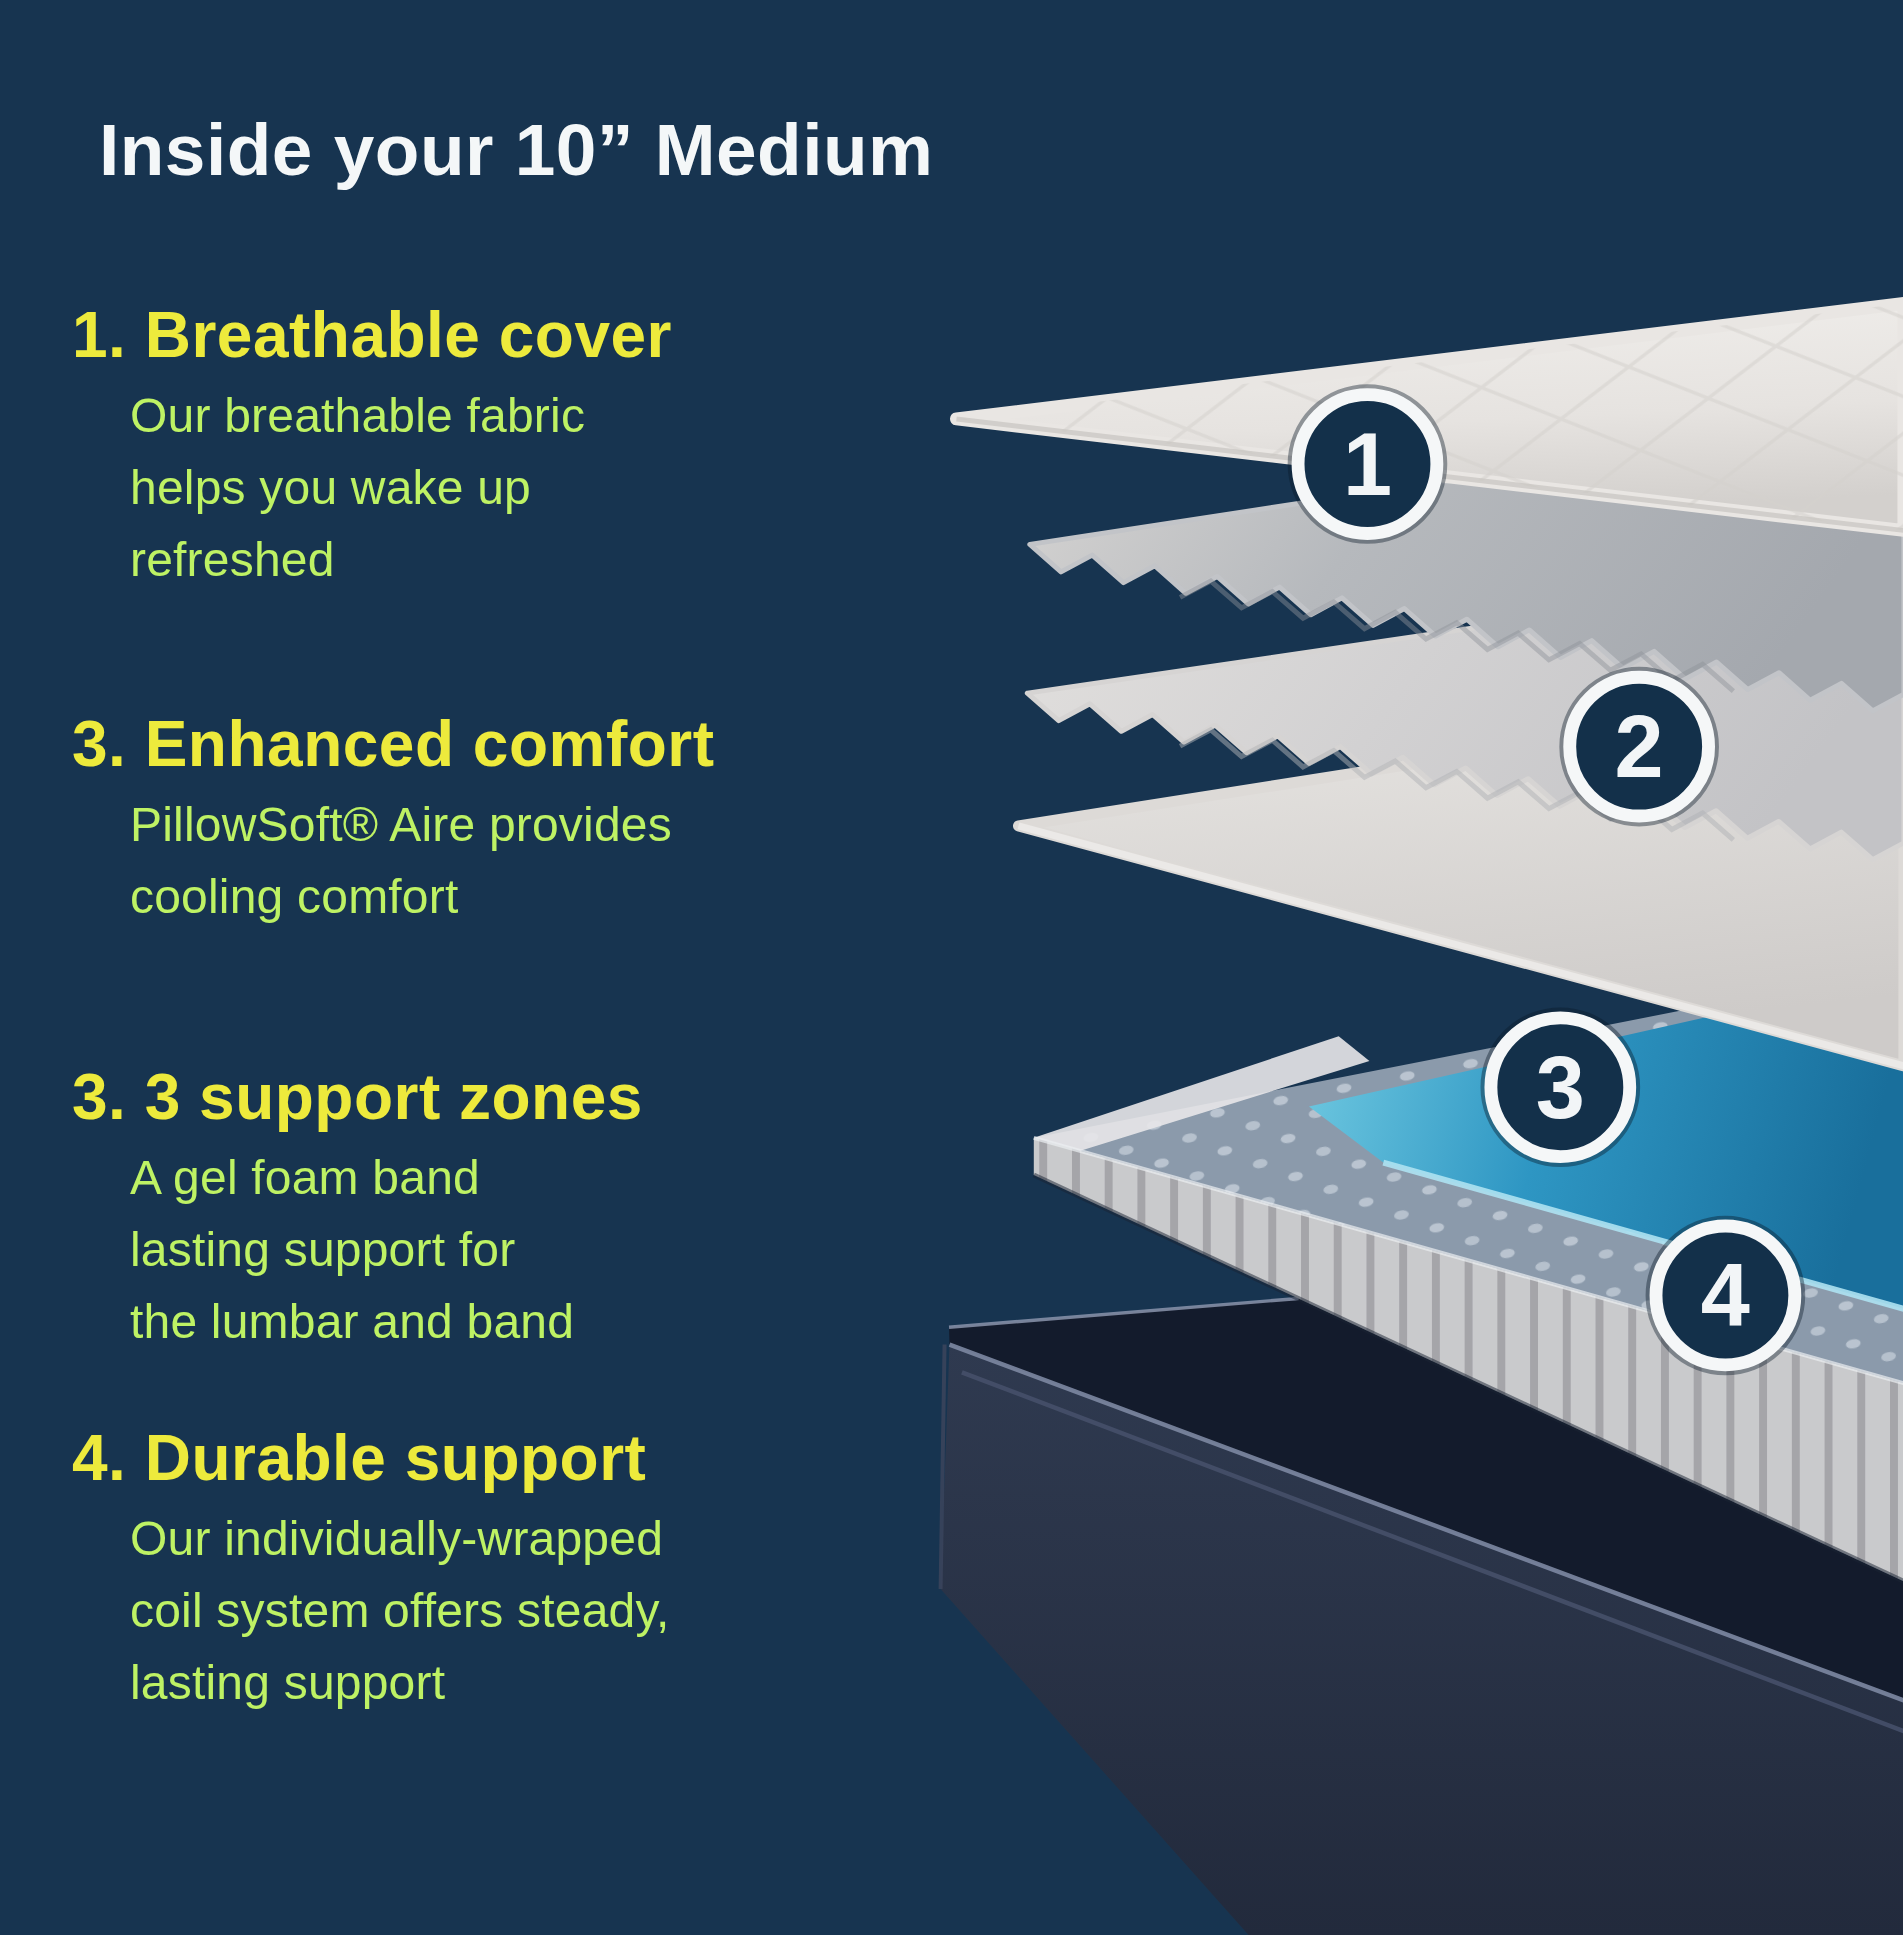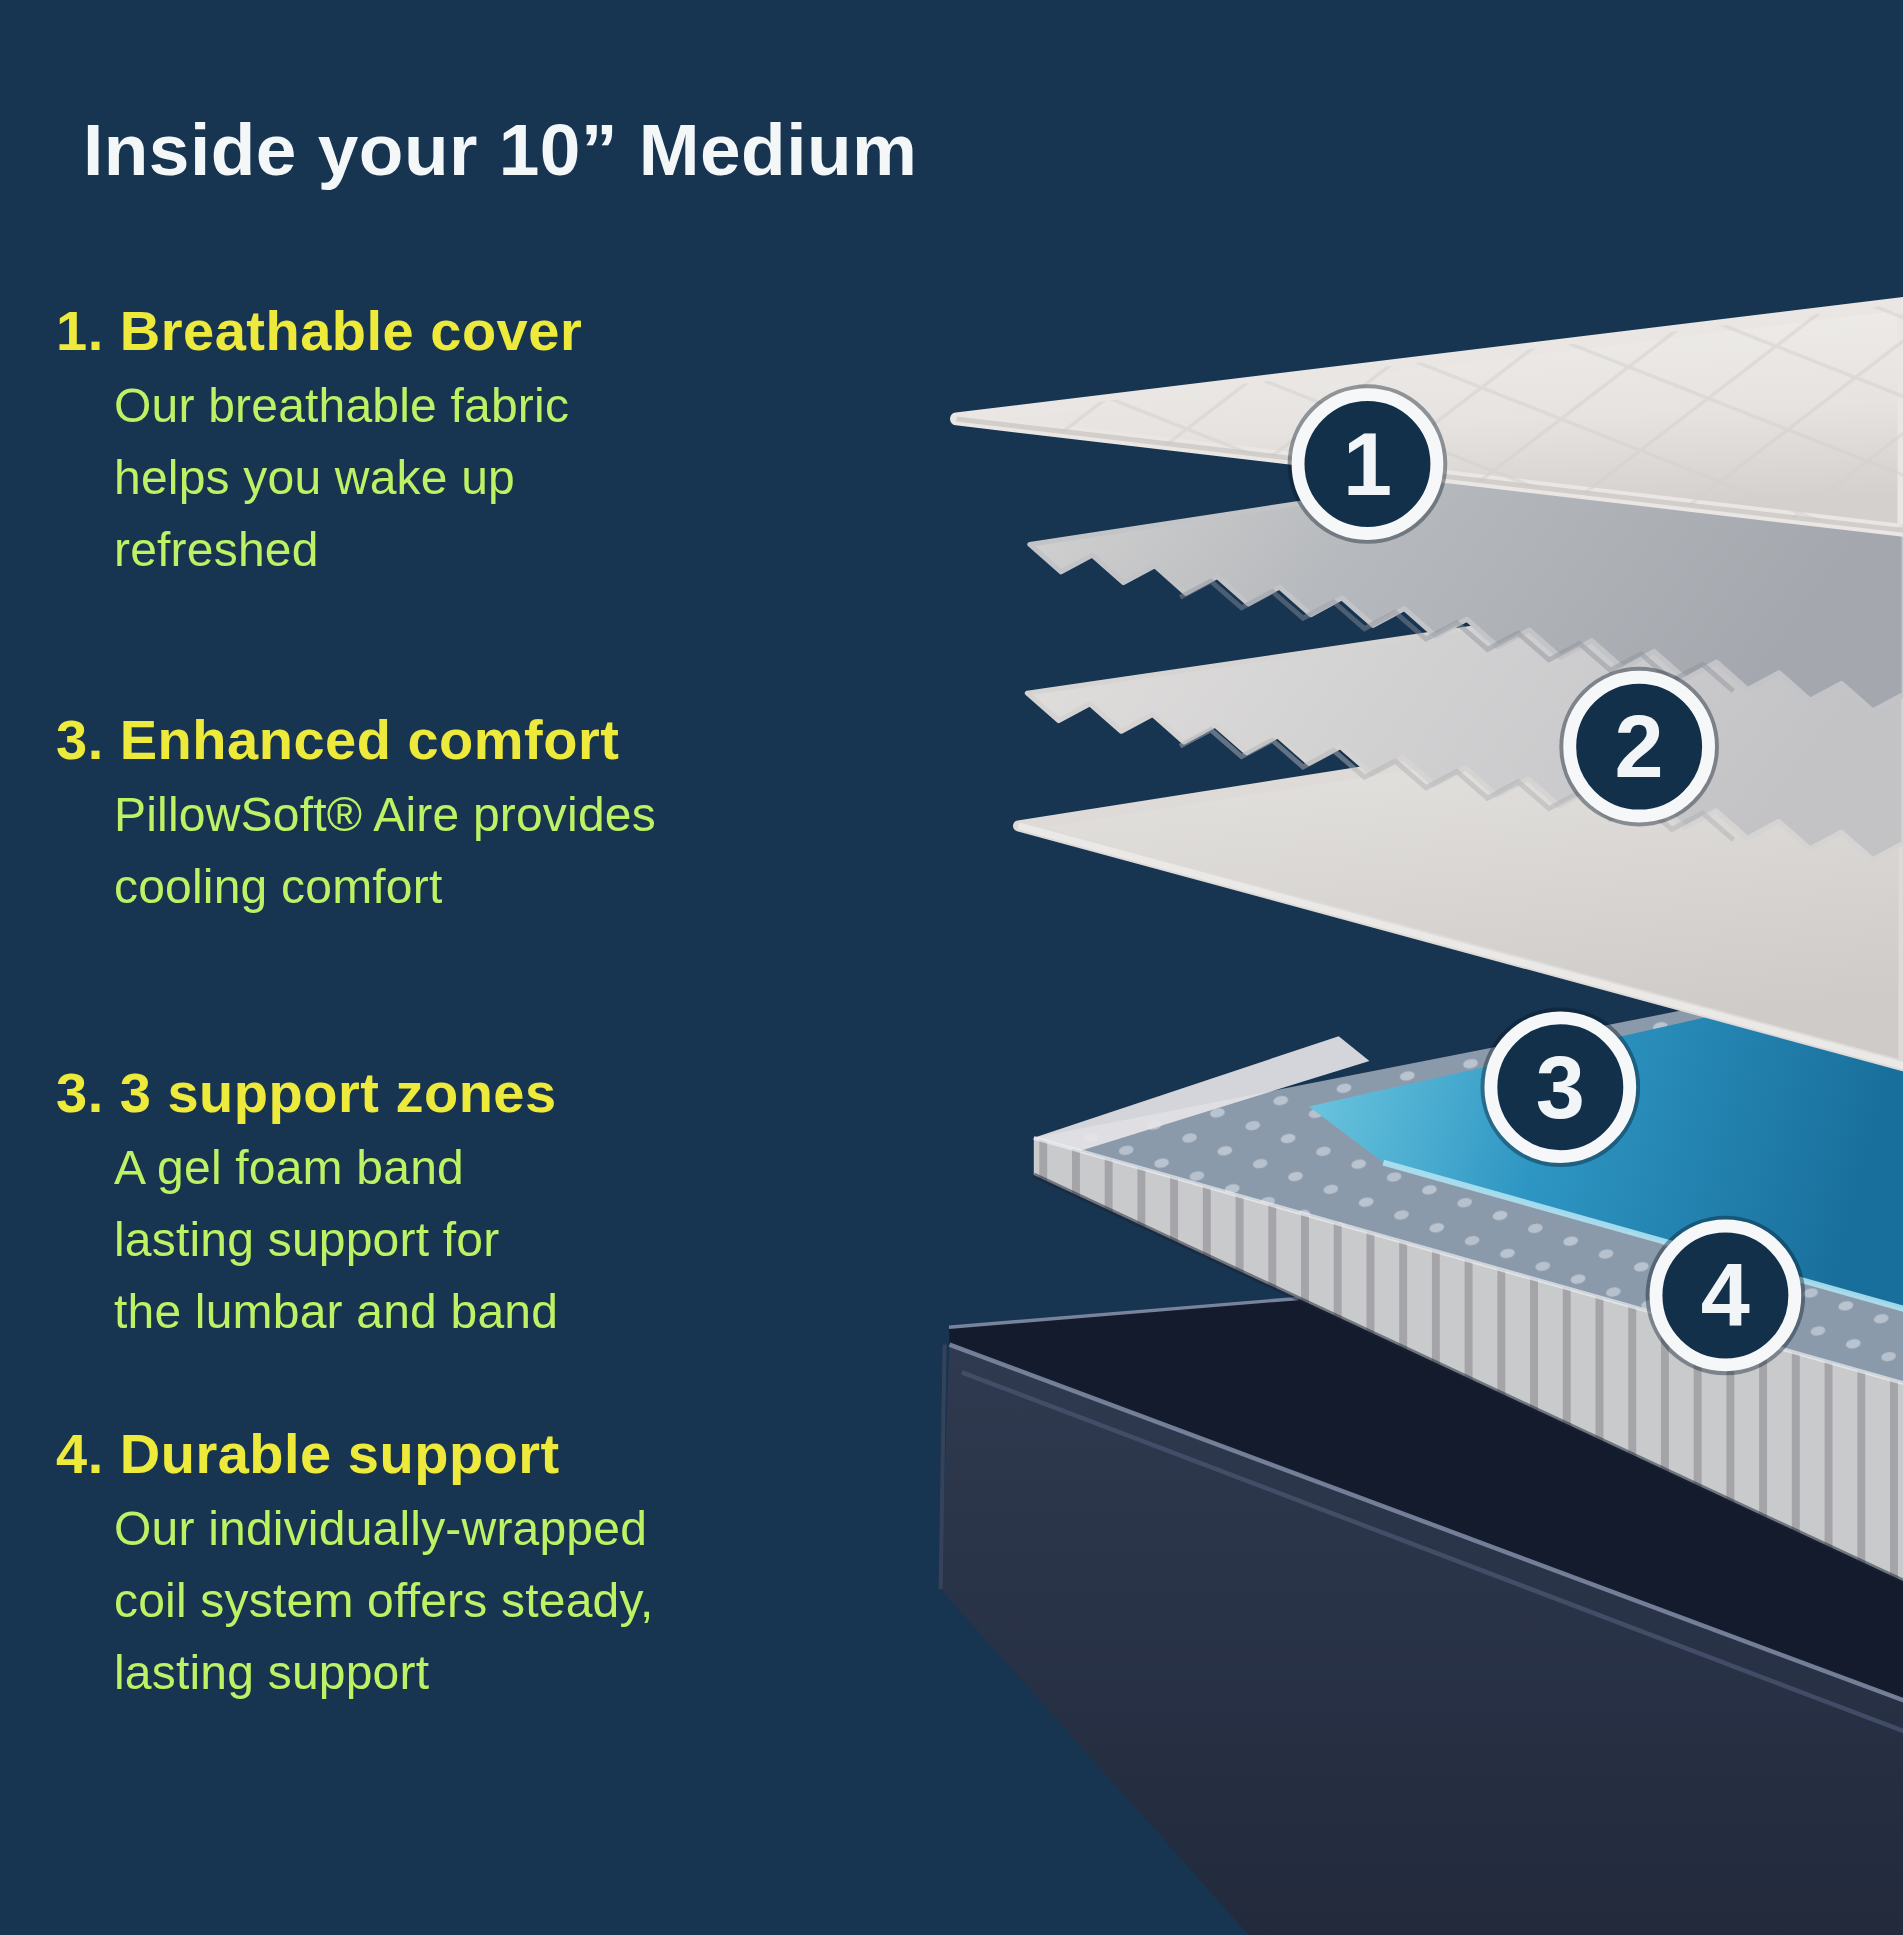--- a/index.html
+++ b/index.html
@@ -4,28 +4,28 @@
 <style>
   html,body{margin:0;padding:0;background:#0d2235;}
   #canvas{
     position:relative;
     width:1904px;height:1936px;
     background:#173450;
     overflow:hidden;
     font-family:"Liberation Sans","DejaVu Sans",sans-serif;
   }
   #diagram{position:absolute;left:0;top:0;width:1904px;height:1936px;}
-  .text-layer{position:absolute;left:0;top:0;width:1520px;height:1936px;pointer-events:none;}
+  .text-layer{position:absolute;left:16px;top:0;width:1520px;height:1936px;pointer-events:none;}
   .page-title{
     position:absolute;left:83px;top:108px;
     font-size:73px;font-weight:700;color:#f4f7f8;letter-spacing:0.5px;
   }
   .feature{position:absolute;left:56px;}
   .feature-heading{
-    font-size:56px;font-weight:700;color:#edea3c;line-height:1.2;
+    font-size:64px;font-weight:700;color:#edea3c;line-height:1.2;
     margin:0 0 6px 0;letter-spacing:0.5px;
   }
   .feature-body{margin-left:58px;}
   .body-line{
     font-size:48px;font-weight:400;color:#bef264;line-height:72px;
     letter-spacing:0.2px;
   }
   #feature-1{top:297px;}
   #feature-2{top:706px;}
   #feature-3{top:1019px;margin-top:40px;}

